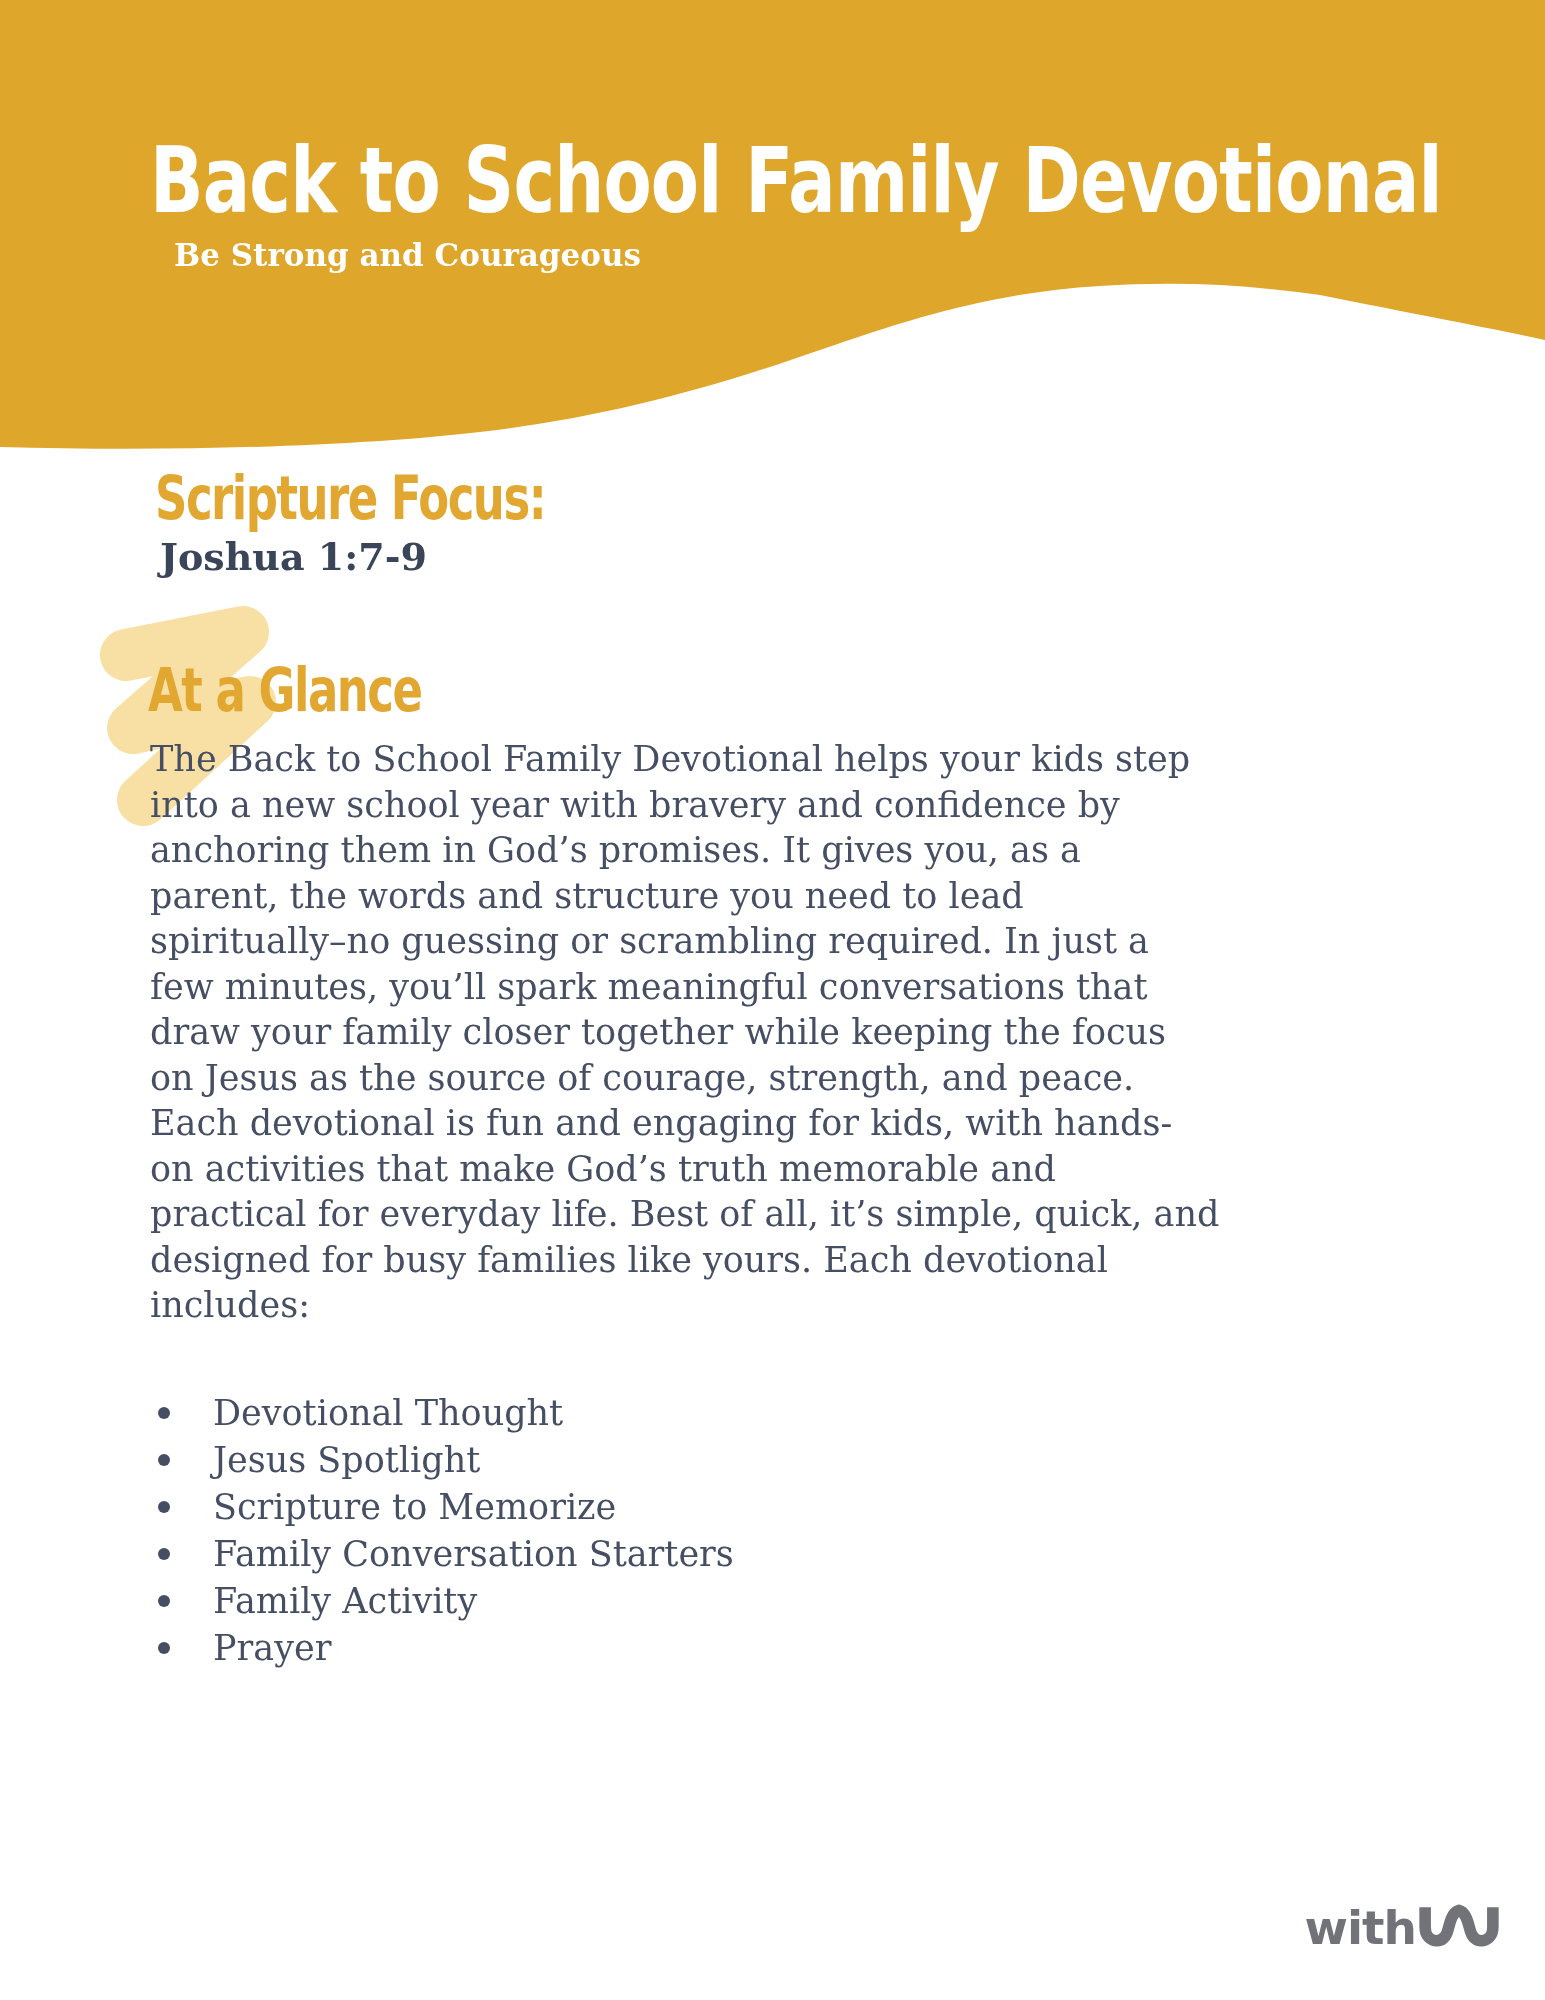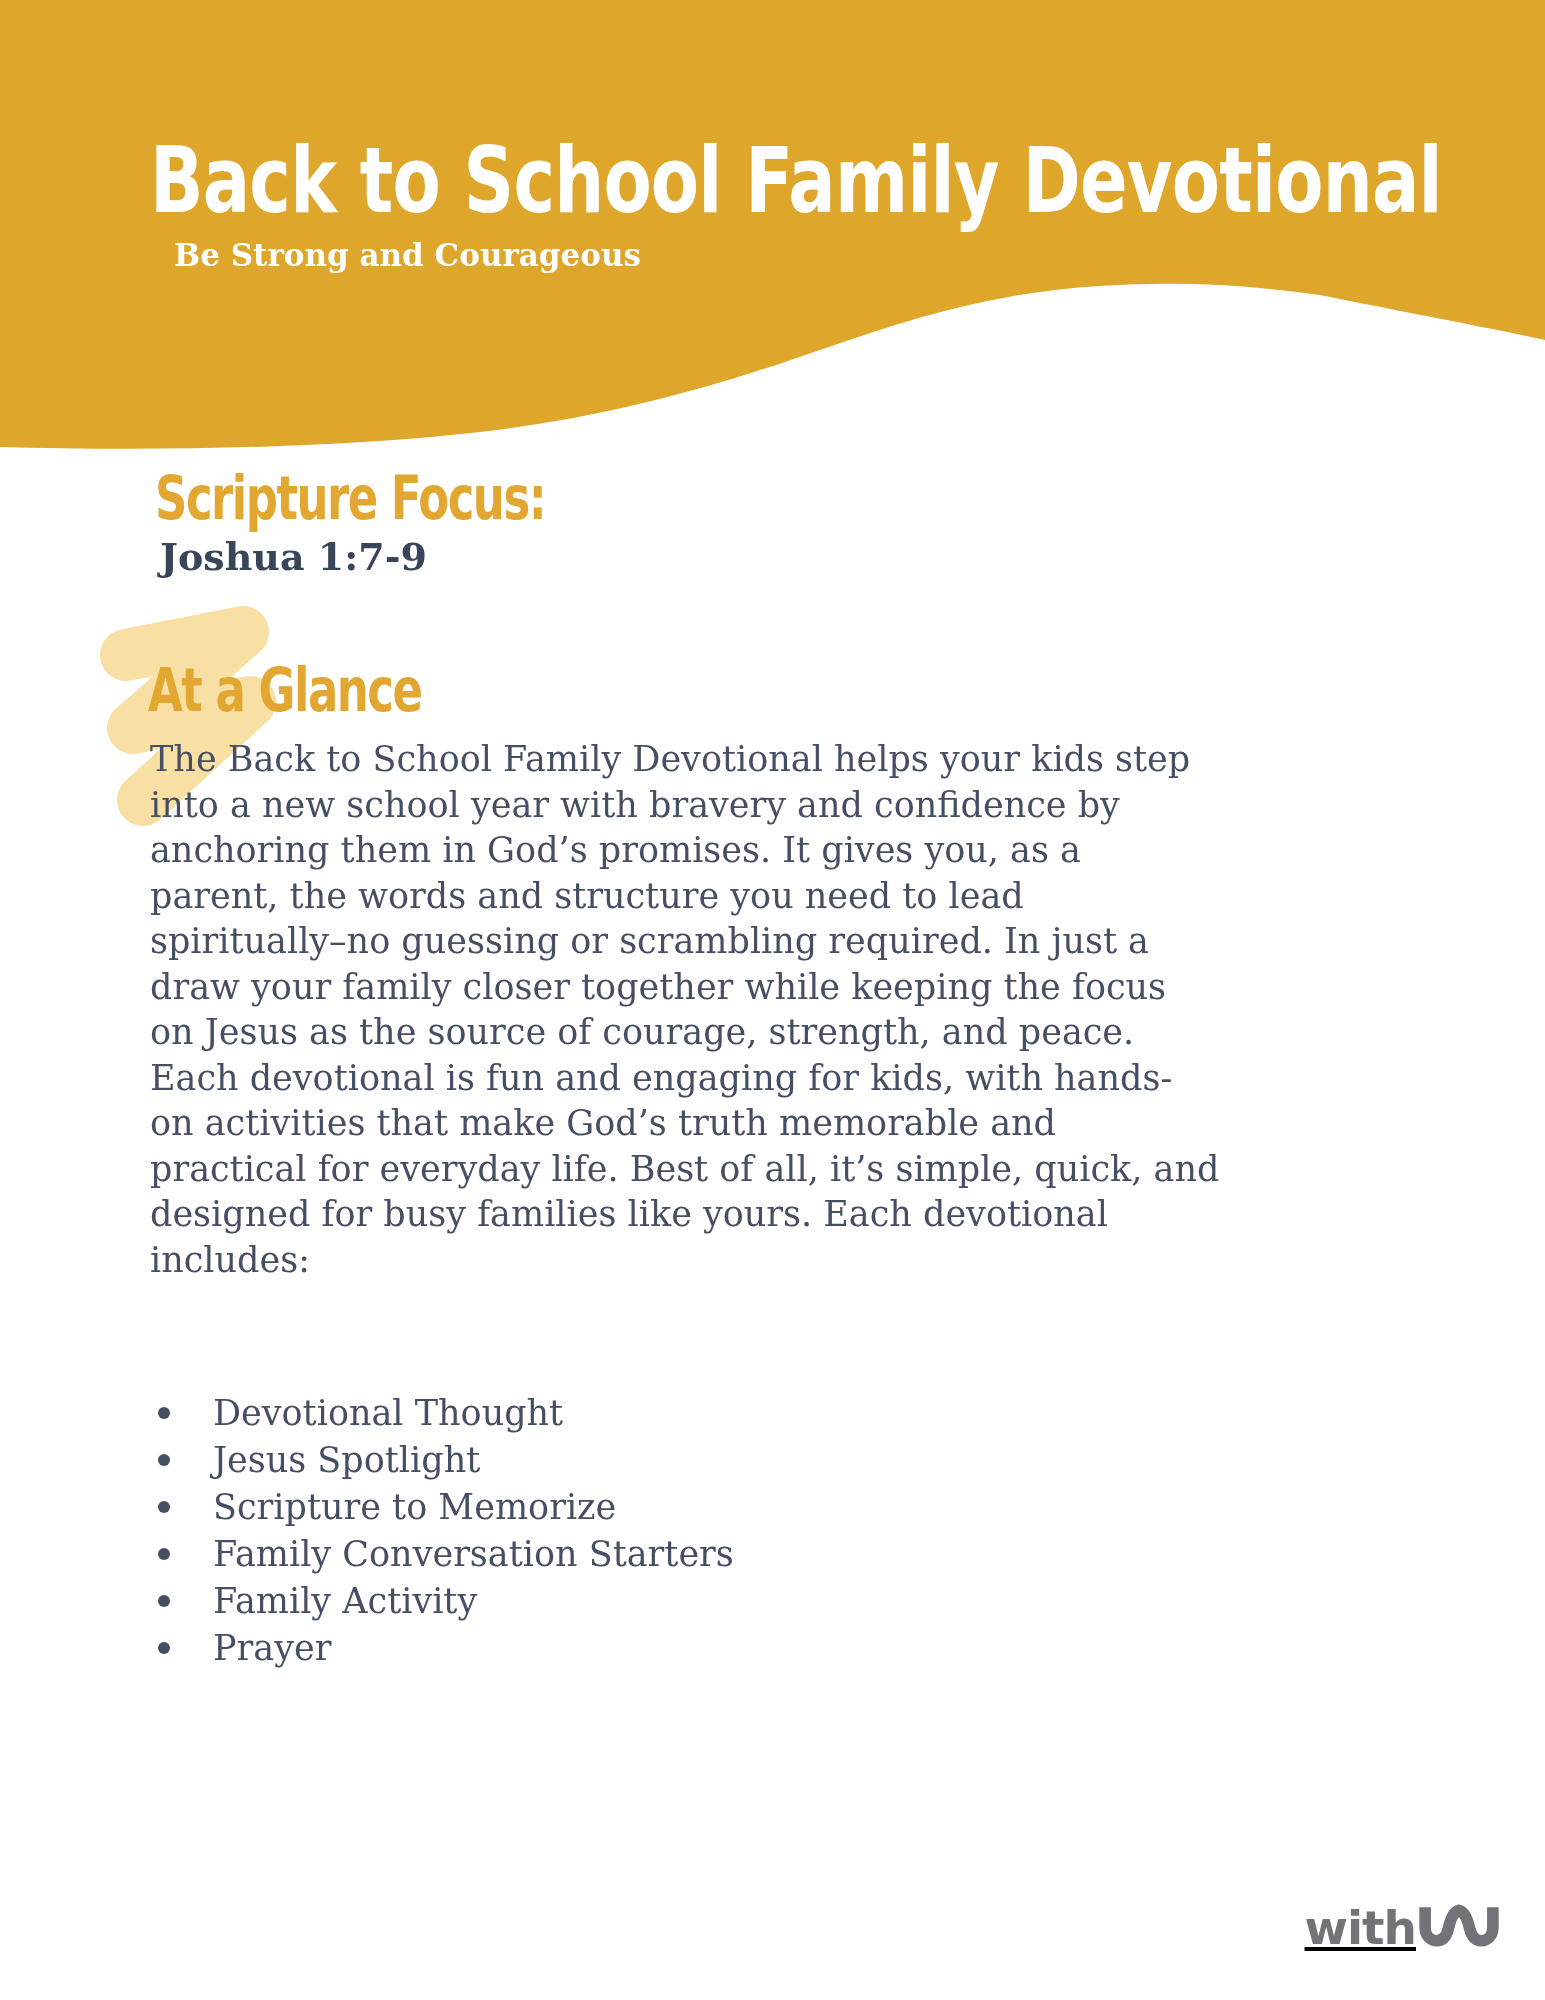--- a/index.html
+++ b/index.html
@@ -108,21 +108,20 @@
     font-size:35px;
     color:var(--body_text);
     white-space:nowrap;
   }
   
   .logo{
     position:absolute;
     right:45px; top:1898px;
     display:flex;
     align-items:flex-end;
-    text-decoration:underline;
   }
   .logo-text{
     font-family:"DejaVu Sans", sans-serif;
     font-weight:bold;
     font-size:47px;
     line-height:1;
     color:var(--logo);
     letter-spacing:-1px;
   }
   .logo-mark-svg{
@@ -159,20 +158,21 @@
   </svg>
 
   <div class="gold-heading glance-heading">At a Glance</div>
 
   <div class="body-copy">
       <div class="body-line">The Back to School Family Devotional helps your kids step</div>
       <div class="body-line">into a new school year with bravery and confidence by</div>
       <div class="body-line">anchoring them in God’s promises. It gives you, as a</div>
       <div class="body-line">parent, the words and structure you need to lead</div>
       <div class="body-line">spiritually–no guessing or scrambling required. In just a</div>
+      <div class="body-line">few minutes, you’ll spark meaningful conversations that</div>
       <div class="body-line">draw your family closer together while keeping the focus</div>
       <div class="body-line">on Jesus as the source of courage, strength, and peace.</div>
       <div class="body-line">Each devotional is fun and engaging for kids, with hands-</div>
       <div class="body-line">on activities that make God’s truth memorable and</div>
       <div class="body-line">practical for everyday life. Best of all, it’s simple, quick, and</div>
       <div class="body-line">designed for busy families like yours. Each devotional</div>
       <div class="body-line">includes:</div>
     </div>
 
   <div class="bullet-list">

